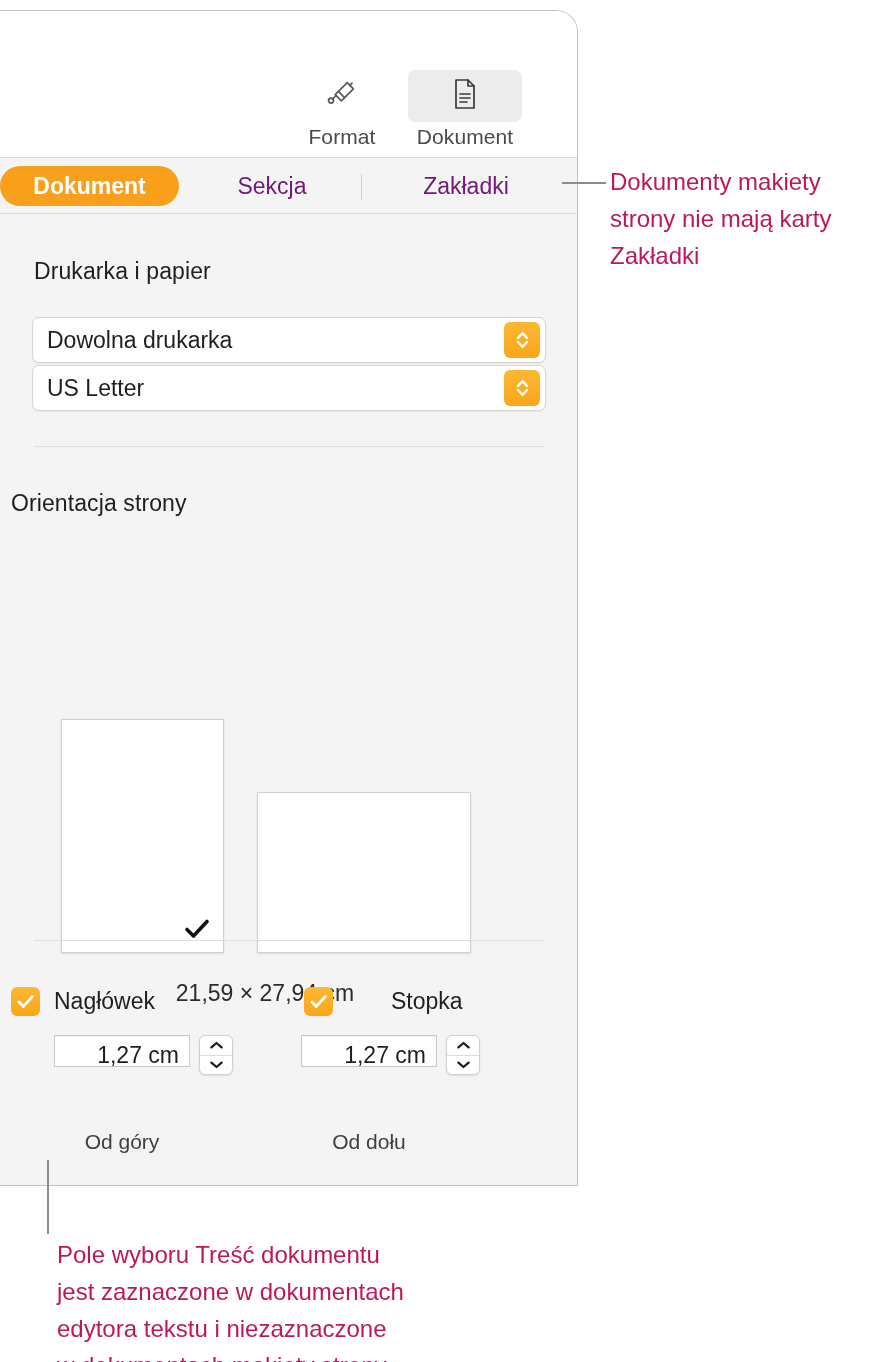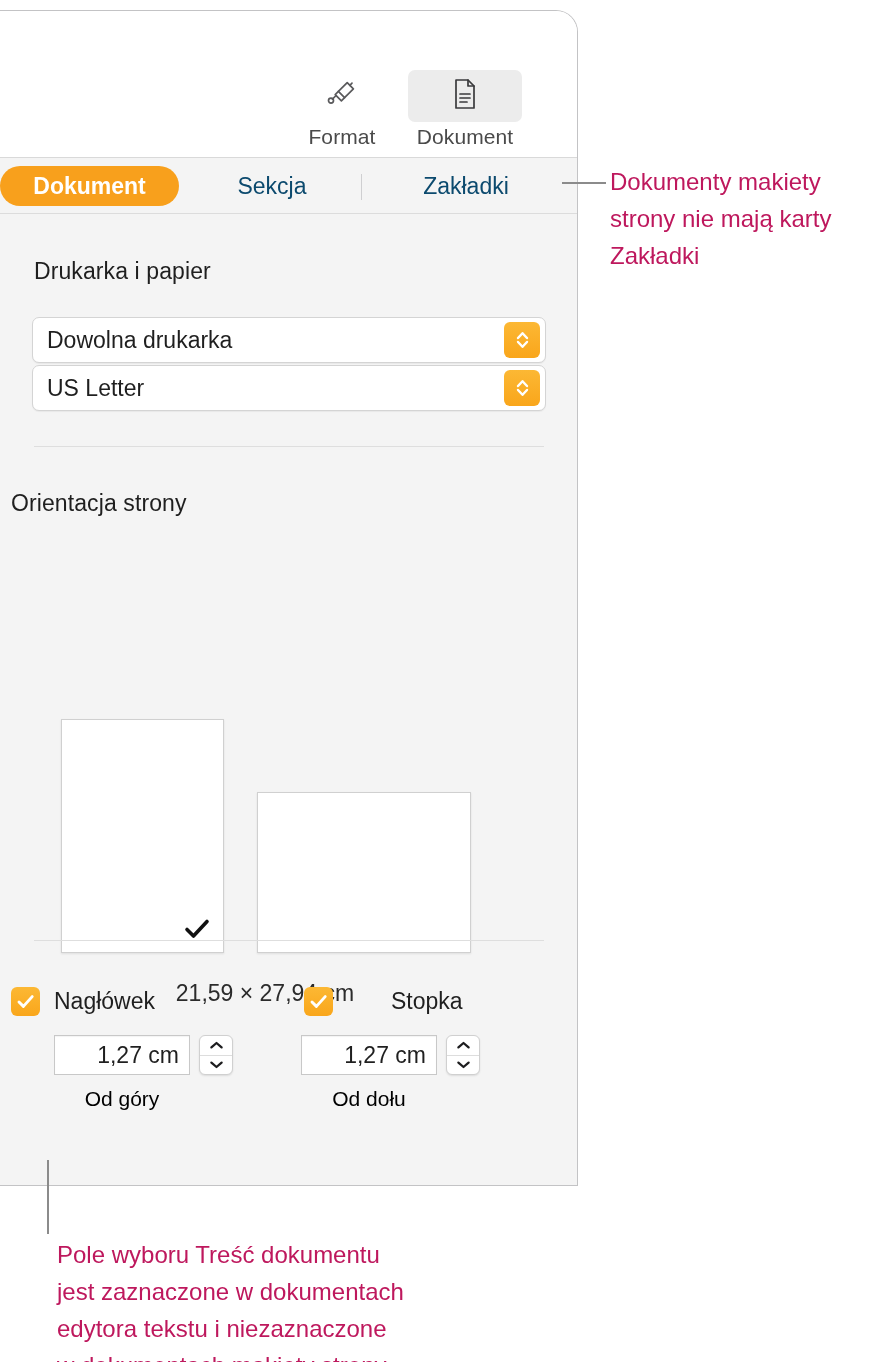--- a/index.html
+++ b/index.html
@@ -82,21 +82,21 @@
     border-bottom: 1px solid #dcdcdc;
     box-sizing: border-box;
   }
   .tab {
     position: absolute;
     top: 8px;
     height: 40px;
     line-height: 40px;
     font-size: 23px;
     text-align: center;
-    color: #0c4a6e;
+    color: #701a75;
     border-radius: 20px;
     box-sizing: border-box;
     cursor: default;
   }
   .tab.active {
     background: #f8a01c;
     color: #ffffff;
     font-weight: bold;
   }
   #tab-dokument { left: 24px; width: 179px; }
@@ -229,21 +229,21 @@
     color: #1f1f1f;
     white-space: nowrap;
   }
 
   
   .numgroup { position: absolute; }
   .numfield {
     position: absolute;
     left: 0; top: 0;
     width: 136px;
-    height: 40px;
+    height: 32px;
     background: #ffffff;
     border: 1px solid #c8c8c8;
     box-sizing: border-box;
     box-shadow: inset 0 1px 1px rgba(0,0,0,0.05);
     cursor: text;
   }
   .numfield .numvalue {
     position: absolute;
     right: 10px;
     top: 0;
@@ -278,23 +278,24 @@
   .stepper .st-down { bottom: 0; }
   .stepper .st-div {
     position: absolute;
     left: 0; top: 19px;
     width: 32px; height: 1px;
     background: #dddddd;
   }
   .sublabel {
     position: absolute;
     font-size: 21px;
-    color: #000000;
+    color: #404040;
     white-space: nowrap;
     text-align: center;
+    margin-top: 43px;
   }
 
   
   .callout-text {
     position: absolute;
     font-size: 24px;
     line-height: 37px;
     color: #be185d;
     white-space: pre-line;
   }

